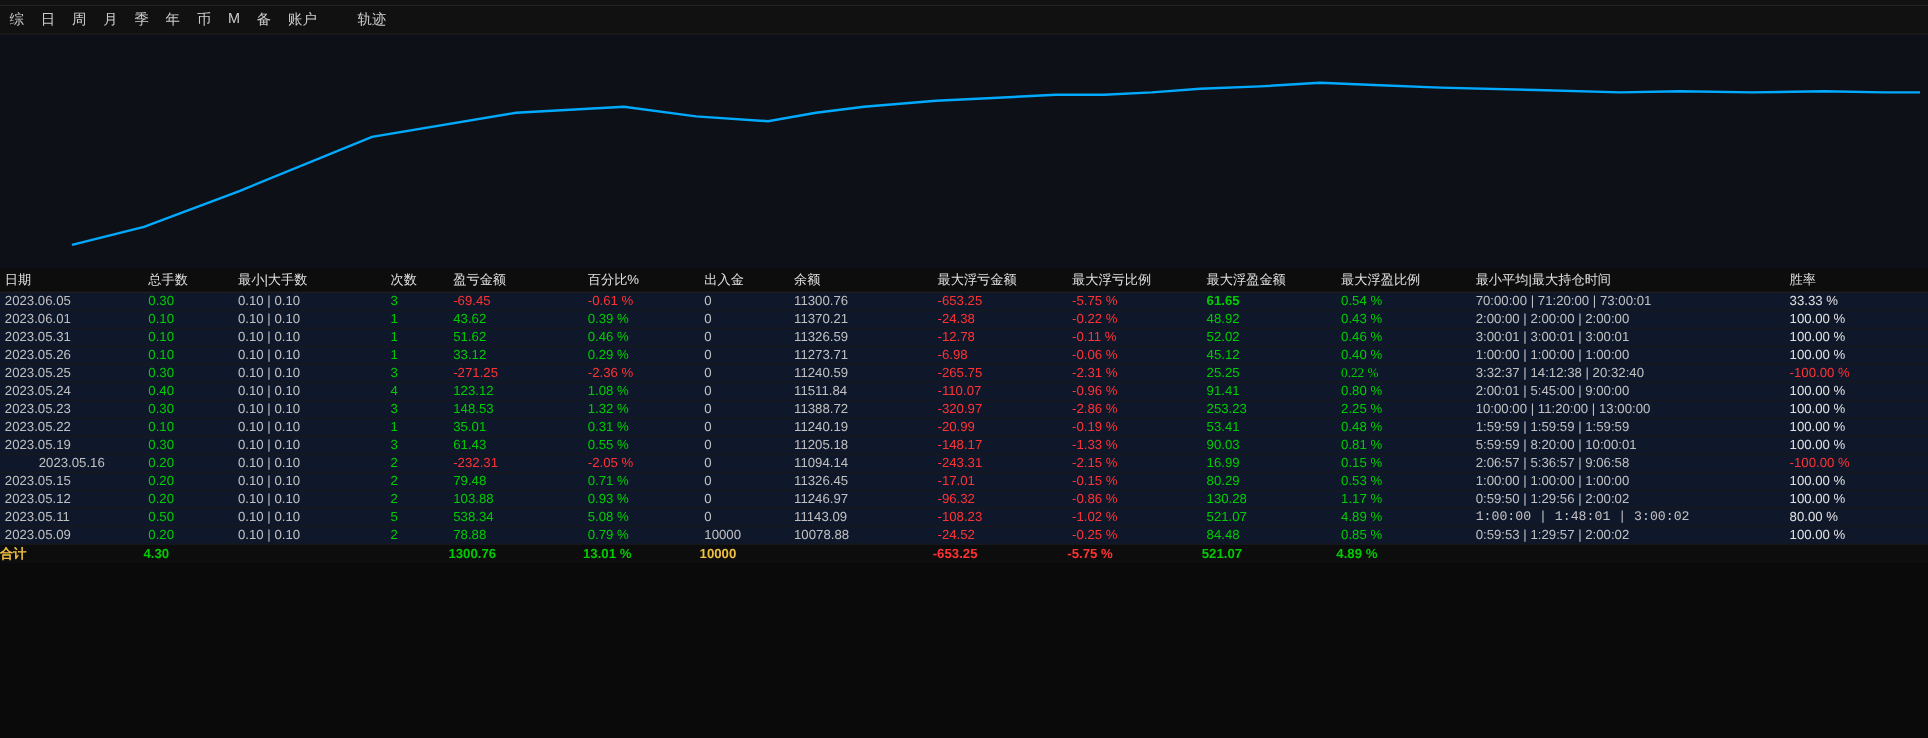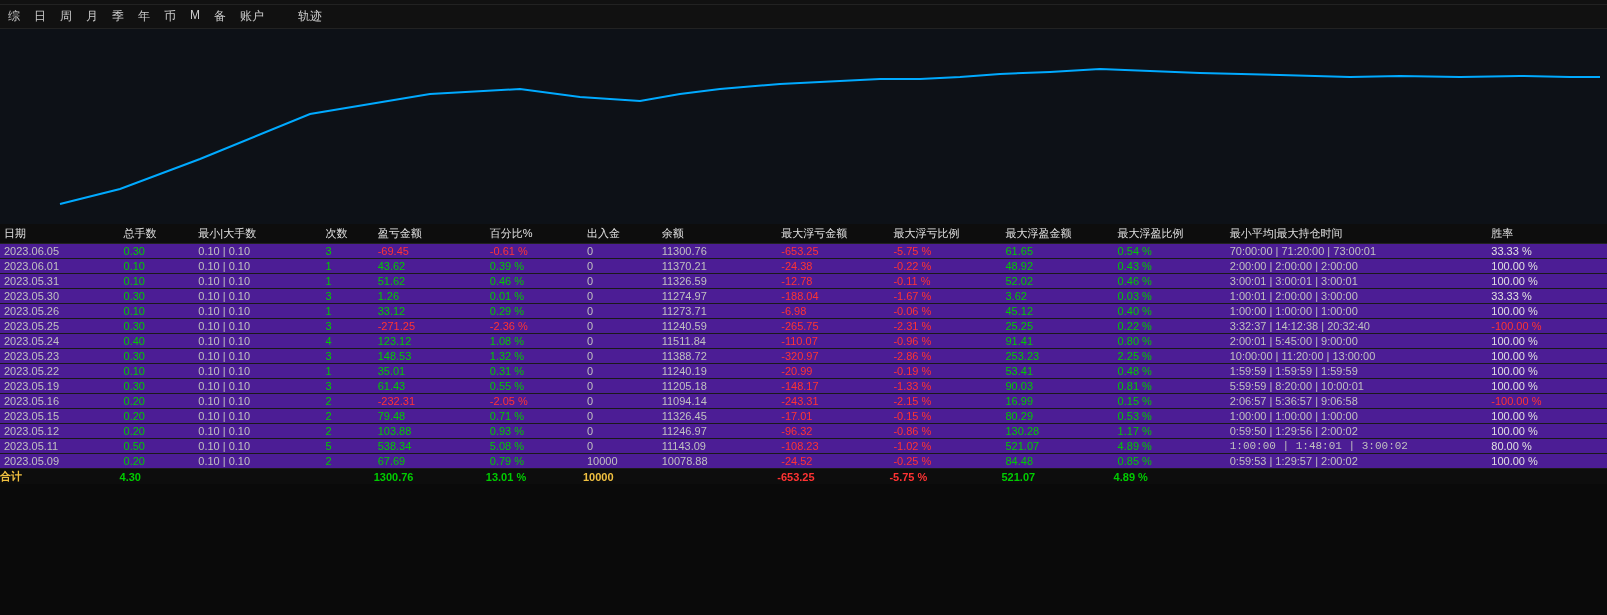--- a/index.html
+++ b/index.html
@@ -53,21 +53,21 @@
     }
     .contact-label {
       position: absolute;
       bottom: 40px; right: 20px;
       color: #f0c040;
       font-size: 22px;
       font-weight: bold;
     }
     .table-container {
       overflow-x: auto;
-      background: #4c1d95;
+      background: #0f172a;
     }
     table {
       width: 100%;
       border-collapse: collapse;
       table-layout: fixed;
       min-width: 1600px;
     }
     thead tr th {
       color: #e0e0e0;
       font-weight: normal;
@@ -163,21 +163,21 @@
           <td style="color: rgb(192, 192, 192);">2023.06.05</td>
           <td style="color: rgb(0, 204, 0);">0.30</td>
           <td style="color: rgb(192, 192, 192);">0.10 | 0.10</td>
           <td style="color: rgb(0, 204, 0);">3</td>
           <td style="color: rgb(255, 51, 51);">-69.45</td>
           <td style="color: rgb(255, 51, 51);">-0.61 %</td>
           <td style="color: rgb(192, 192, 192);">0</td>
           <td style="color: rgb(192, 192, 192);">11300.76</td>
           <td style="color: rgb(255, 51, 51);">-653.25</td>
           <td style="color: rgb(255, 51, 51);">-5.75 %</td>
-          <td style="color: rgb(0, 204, 0);">61.65</td>
+          <td style="color: rgb(0, 204, 0); font-weight: bold;">61.65</td>
           <td style="color: rgb(0, 204, 0);">0.54 %</td>
           <td style="color: rgb(192, 192, 192);">70:00:00 | 71:20:00 | 73:00:01</td>
           <td style="color: rgb(224, 224, 224);">33.33 %</td>
         </tr>
         <tr>
           <td style="color: rgb(192, 192, 192);">2023.06.01</td>
           <td style="color: rgb(0, 204, 0);">0.10</td>
           <td style="color: rgb(192, 192, 192);">0.10 | 0.10</td>
           <td style="color: rgb(0, 204, 0);">1</td>
           <td style="color: rgb(0, 204, 0);">43.62</td>
@@ -201,36 +201,20 @@
           <td style="color: rgb(192, 192, 192);">0</td>
           <td style="color: rgb(192, 192, 192);">11326.59</td>
           <td style="color: rgb(255, 51, 51);">-12.78</td>
           <td style="color: rgb(255, 51, 51);">-0.11 %</td>
           <td style="color: rgb(0, 204, 0);">52.02</td>
           <td style="color: rgb(0, 204, 0);">0.46 %</td>
           <td style="color: rgb(192, 192, 192);">3:00:01 | 3:00:01 | 3:00:01</td>
           <td style="color: rgb(224, 224, 224);">100.00 %</td>
         </tr>
         <tr>
-          <td style="color: rgb(192, 192, 192);">2023.05.30</td>
-          <td style="color: rgb(0, 204, 0);">0.30</td>
-          <td style="color: rgb(192, 192, 192);">0.10 | 0.10</td>
-          <td style="color: rgb(0, 204, 0);">3</td>
-          <td style="color: rgb(0, 204, 0);">1.26</td>
-          <td style="color: rgb(0, 204, 0);">0.01 %</td>
-          <td style="color: rgb(192, 192, 192);">0</td>
-          <td style="color: rgb(192, 192, 192);">11274.97</td>
-          <td style="color: rgb(255, 51, 51);">-188.04</td>
-          <td style="color: rgb(255, 51, 51);">-1.67 %</td>
-          <td style="color: rgb(0, 204, 0);">3.62</td>
-          <td style="color: rgb(0, 204, 0);">0.03 %</td>
-          <td style="color: rgb(192, 192, 192);">1:00:01 | 2:00:00 | 3:00:00</td>
-          <td style="color: rgb(224, 224, 224);">33.33 %</td>
-        </tr>
-        <tr>
           <td style="color: rgb(192, 192, 192);">2023.05.26</td>
           <td style="color: rgb(0, 204, 0);">0.10</td>
           <td style="color: rgb(192, 192, 192);">0.10 | 0.10</td>
           <td style="color: rgb(0, 204, 0);">1</td>
           <td style="color: rgb(0, 204, 0);">33.12</td>
           <td style="color: rgb(0, 204, 0);">0.29 %</td>
           <td style="color: rgb(192, 192, 192);">0</td>
           <td style="color: rgb(192, 192, 192);">11273.71</td>
           <td style="color: rgb(255, 51, 51);">-6.98</td>
           <td style="color: rgb(255, 51, 51);">-0.06 %</td>
@@ -244,21 +228,21 @@
           <td style="color: rgb(0, 204, 0);">0.30</td>
           <td style="color: rgb(192, 192, 192);">0.10 | 0.10</td>
           <td style="color: rgb(0, 204, 0);">3</td>
           <td style="color: rgb(255, 51, 51);">-271.25</td>
           <td style="color: rgb(255, 51, 51);">-2.36 %</td>
           <td style="color: rgb(192, 192, 192);">0</td>
           <td style="color: rgb(192, 192, 192);">11240.59</td>
           <td style="color: rgb(255, 51, 51);">-265.75</td>
           <td style="color: rgb(255, 51, 51);">-2.31 %</td>
           <td style="color: rgb(0, 204, 0);">25.25</td>
-          <td style="color: rgb(0, 204, 0);">0.22 %</td>
+          <td style="color: rgb(0, 204, 0); font-family: Liberation Serif, serif;">0.22 %</td>
           <td style="color: rgb(192, 192, 192);">3:32:37 | 14:12:38 | 20:32:40</td>
           <td style="color: rgb(255, 51, 51);">-100.00 %</td>
         </tr>
         <tr>
           <td style="color: rgb(192, 192, 192);">2023.05.24</td>
           <td style="color: rgb(0, 204, 0);">0.40</td>
           <td style="color: rgb(192, 192, 192);">0.10 | 0.10</td>
           <td style="color: rgb(0, 204, 0);">4</td>
           <td style="color: rgb(0, 204, 0);">123.12</td>
           <td style="color: rgb(0, 204, 0);">1.08 %</td>
@@ -313,21 +297,21 @@
           <td style="color: rgb(192, 192, 192);">0</td>
           <td style="color: rgb(192, 192, 192);">11205.18</td>
           <td style="color: rgb(255, 51, 51);">-148.17</td>
           <td style="color: rgb(255, 51, 51);">-1.33 %</td>
           <td style="color: rgb(0, 204, 0);">90.03</td>
           <td style="color: rgb(0, 204, 0);">0.81 %</td>
           <td style="color: rgb(192, 192, 192);">5:59:59 | 8:20:00 | 10:00:01</td>
           <td style="color: rgb(224, 224, 224);">100.00 %</td>
         </tr>
         <tr>
-          <td style="color: rgb(192, 192, 192);">2023.05.16</td>
+          <td style="color: rgb(192, 192, 192); text-align: center;">2023.05.16</td>
           <td style="color: rgb(0, 204, 0);">0.20</td>
           <td style="color: rgb(192, 192, 192);">0.10 | 0.10</td>
           <td style="color: rgb(0, 204, 0);">2</td>
           <td style="color: rgb(255, 51, 51);">-232.31</td>
           <td style="color: rgb(255, 51, 51);">-2.05 %</td>
           <td style="color: rgb(192, 192, 192);">0</td>
           <td style="color: rgb(192, 192, 192);">11094.14</td>
           <td style="color: rgb(255, 51, 51); margin-left: 44px;">-243.31</td>
           <td style="color: rgb(255, 51, 51);">-2.15 %</td>
           <td style="color: rgb(0, 204, 0);">16.99</td>
@@ -381,21 +365,21 @@
           <td style="color: rgb(0, 204, 0);">521.07</td>
           <td style="color: rgb(0, 204, 0);">4.89 %</td>
           <td style="color: rgb(192, 192, 192); font-family: Liberation Mono, monospace;">1:00:00 | 1:48:01 | 3:00:02</td>
           <td style="color: rgb(224, 224, 224);">80.00 %</td>
         </tr>
         <tr>
           <td style="color: rgb(192, 192, 192);">2023.05.09</td>
           <td style="color: rgb(0, 204, 0);">0.20</td>
           <td style="color: rgb(192, 192, 192);">0.10 | 0.10</td>
           <td style="color: rgb(0, 204, 0);">2</td>
-          <td style="color: rgb(0, 204, 0);">67.69</td>
+          <td style="color: rgb(0, 204, 0);">78.88</td>
           <td style="color: rgb(0, 204, 0);">0.79 %</td>
           <td style="color: rgb(192, 192, 192);">10000</td>
           <td style="color: rgb(192, 192, 192);">10078.88</td>
           <td style="color: rgb(255, 51, 51);">-24.52</td>
           <td style="color: rgb(255, 51, 51);">-0.25 %</td>
           <td style="color: rgb(0, 204, 0);">84.48</td>
           <td style="color: rgb(0, 204, 0);">0.85 %</td>
           <td style="color: rgb(192, 192, 192);">0:59:53 | 1:29:57 | 2:00:02</td>
           <td style="color: rgb(224, 224, 224);">100.00 %</td>
         </tr>

